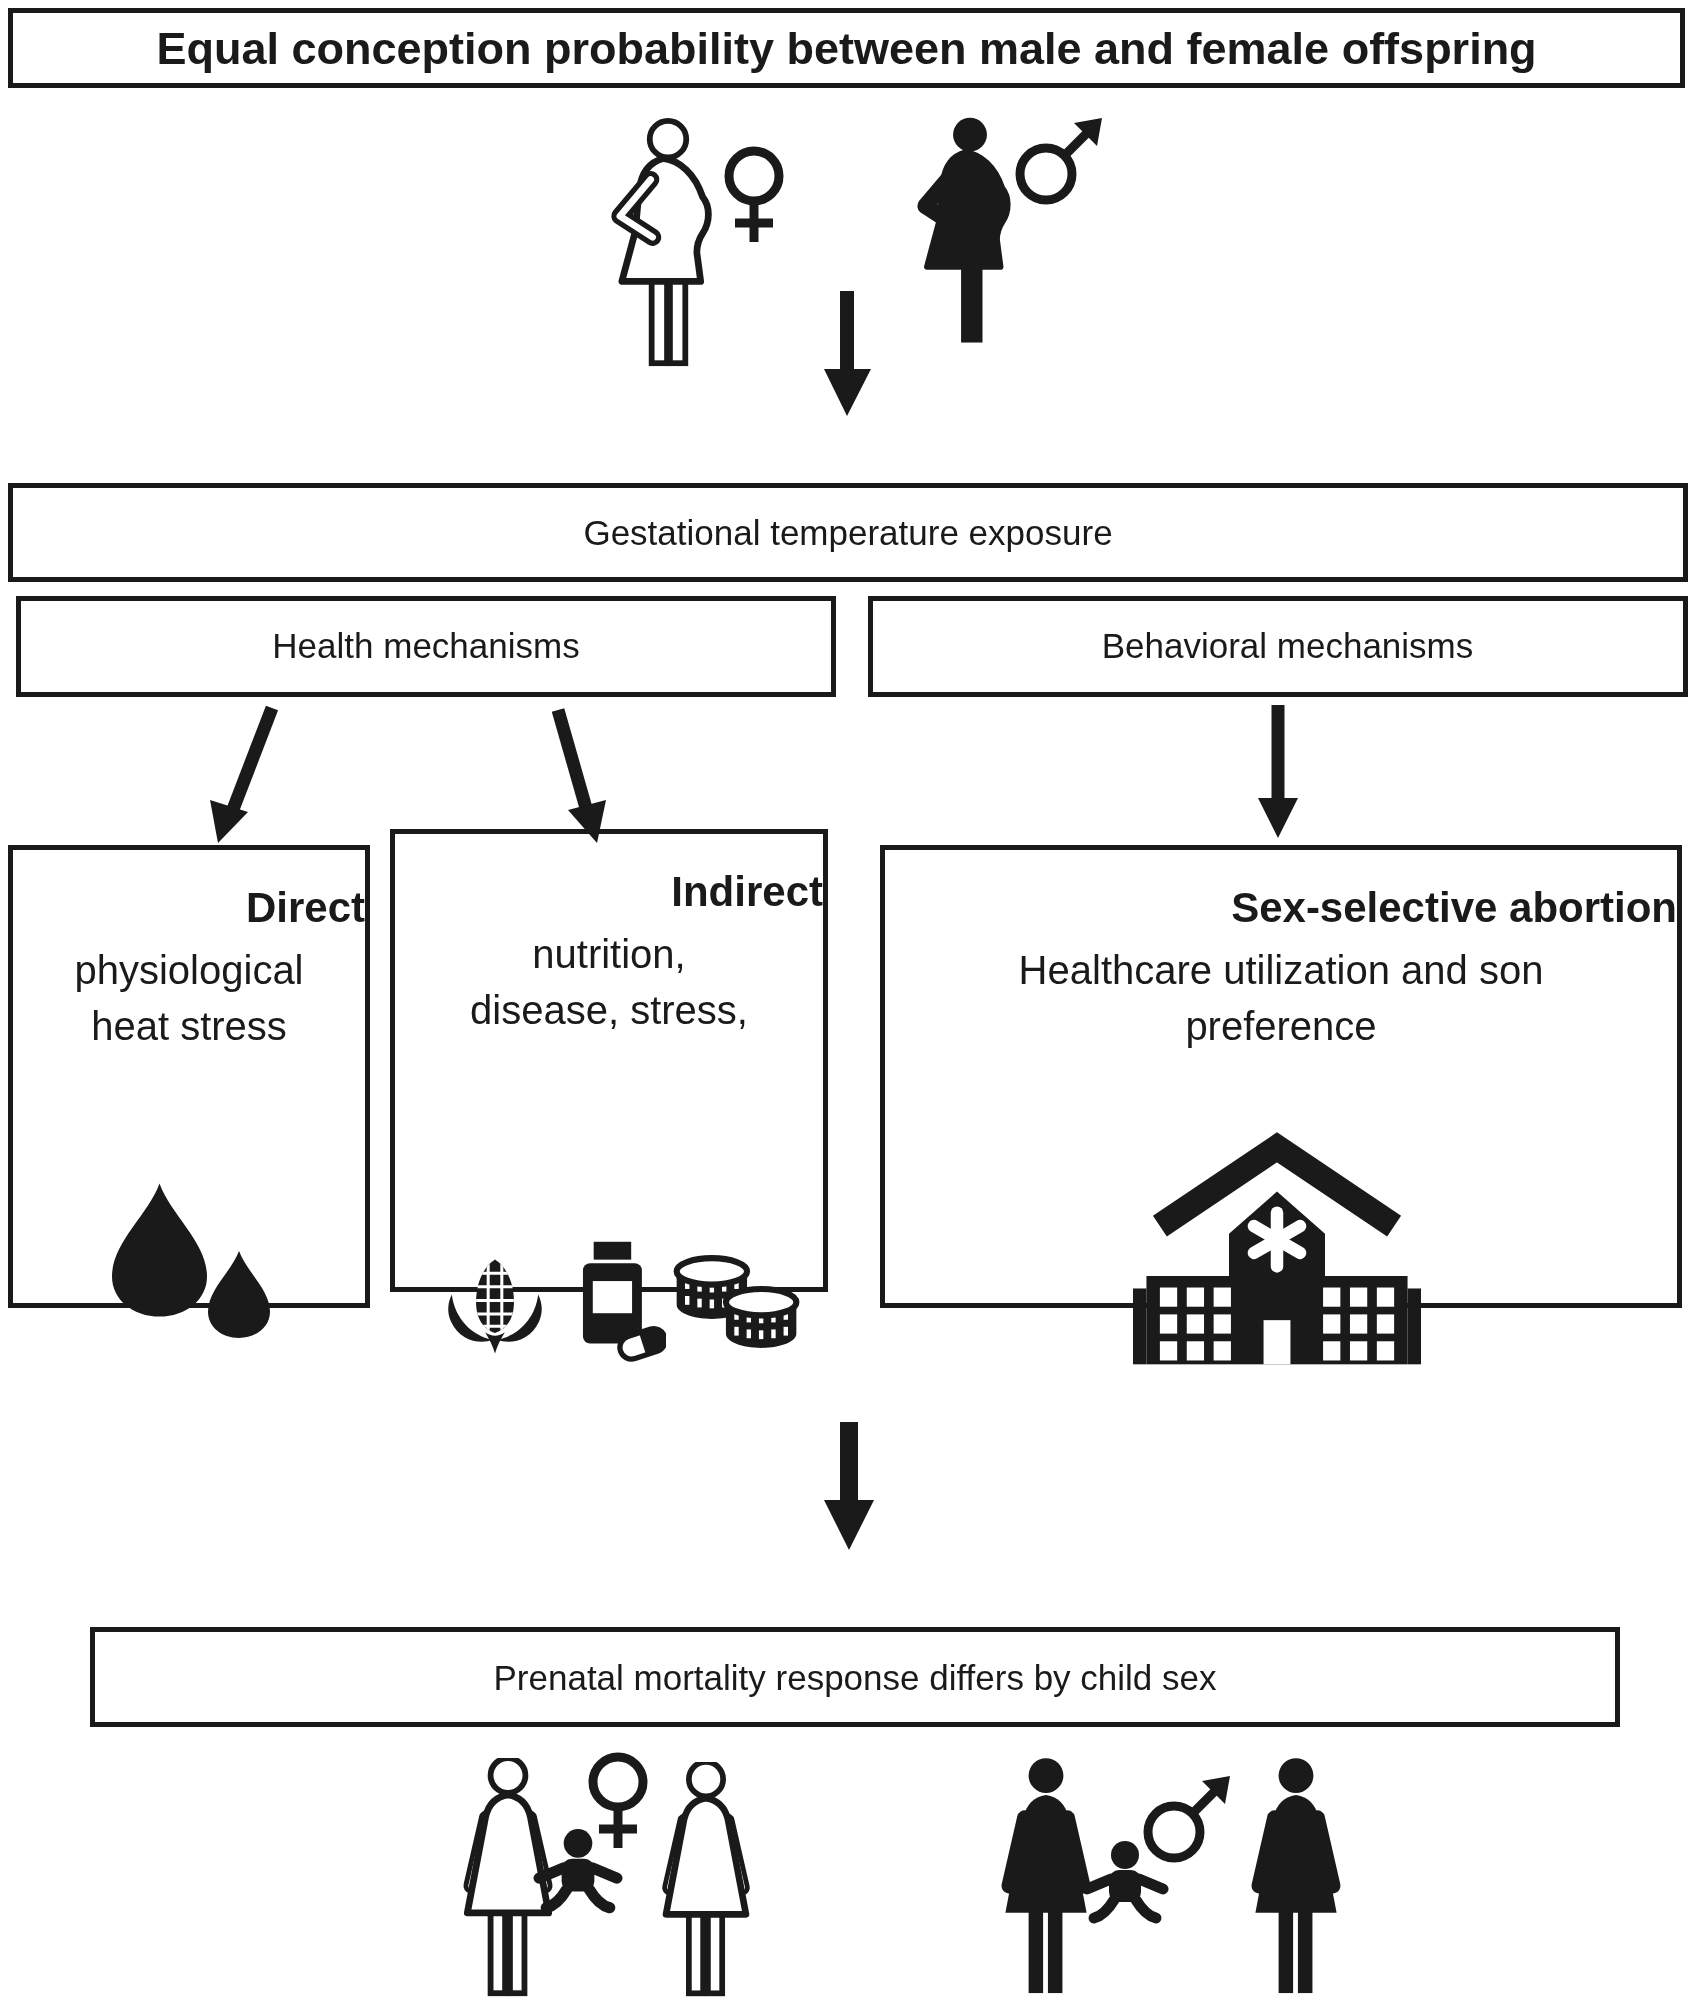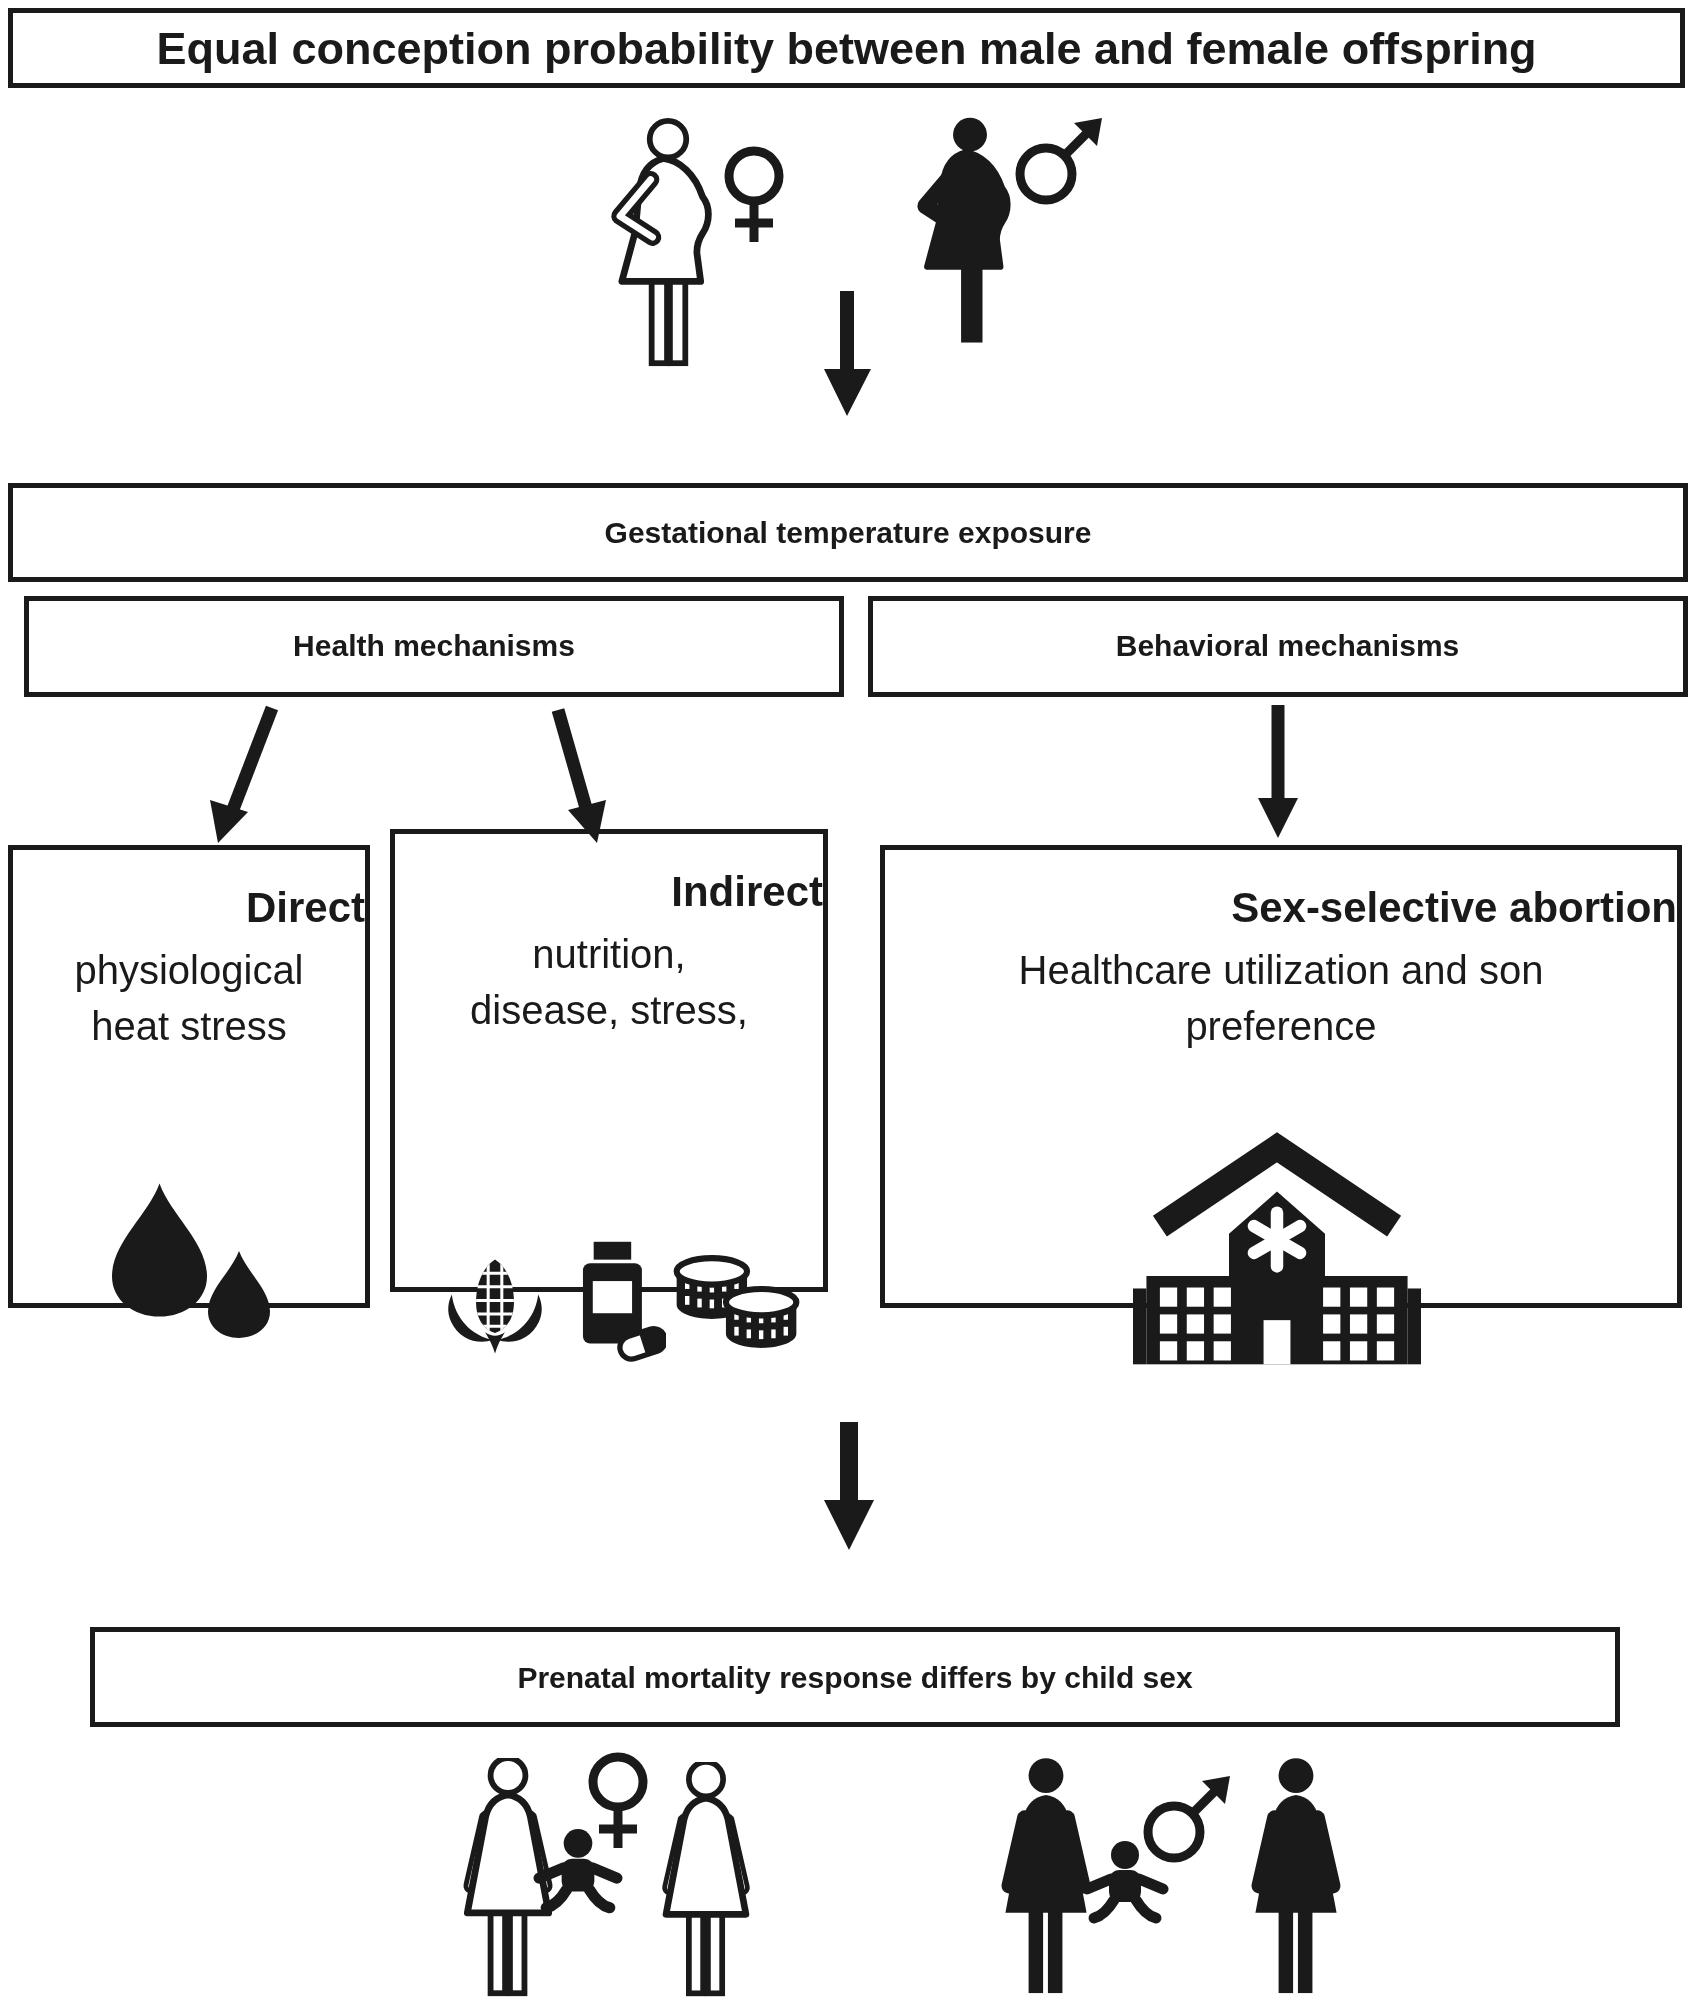--- a/index.html
+++ b/index.html
@@ -14,21 +14,21 @@
   .box{
     position:absolute;
     background:#ffffff;
     border:5px solid #1a1a1a;
     box-sizing:border-box;
     text-align:center;
   }
   .banner-text{
     font-weight:bold;font-size:45px;line-height:72px;letter-spacing:0;
   }
-  .hdr-text{font-weight:bold;font-size:30px;}
+  .hdr-text{font-weight:normal;font-size:35px;}
   #banner .banner-text{line-height:72px;}
   #exposure-box .hdr-text{line-height:90px;}
   #health-box .hdr-text,#behavioral-box .hdr-text{line-height:90px;}
   #outcome-box .hdr-text{line-height:92px;}
   .pathway-title{
     font-weight:bold;font-size:42px;margin-top:34px;line-height:48px;text-align:right;
   }
   .pathway-body{
     font-size:40px;line-height:56px;margin-top:10px;
   }
@@ -216,21 +216,21 @@
       <use href="#preg-filled"></use>
     </svg>
   <svg class="icon" style="left:1008px;top:112px;" width="100" height="100">
       <use href="#male-sign"></use>
     </svg>
 
   <div id="exposure-box" class="box" style="left:8px;top:483px;width:1680px;height:99px;">
     <div class="hdr-text">Gestational temperature exposure</div>
   </div>
 
-  <div id="health-box" class="box" style="left:24px;top:596px;width:820px;height:101px;text-align:center;">
+  <div id="health-box" class="box" style="left:16px;top:596px;width:820px;height:101px;text-align:center;">
     <div class="hdr-text">Health mechanisms</div>
   </div>
   <div id="behavioral-box" class="box" style="left:868px;top:596px;width:820px;height:101px;padding-left:19px;">
     <div class="hdr-text">Behavioral mechanisms</div>
   </div>
 
   <div id="direct-box" class="box" style="left:8px;top:845px;width:362px;height:463px;">
     <div class="pathway-title">Direct</div>
     <div class="pathway-body">
       <div>physiological</div>

